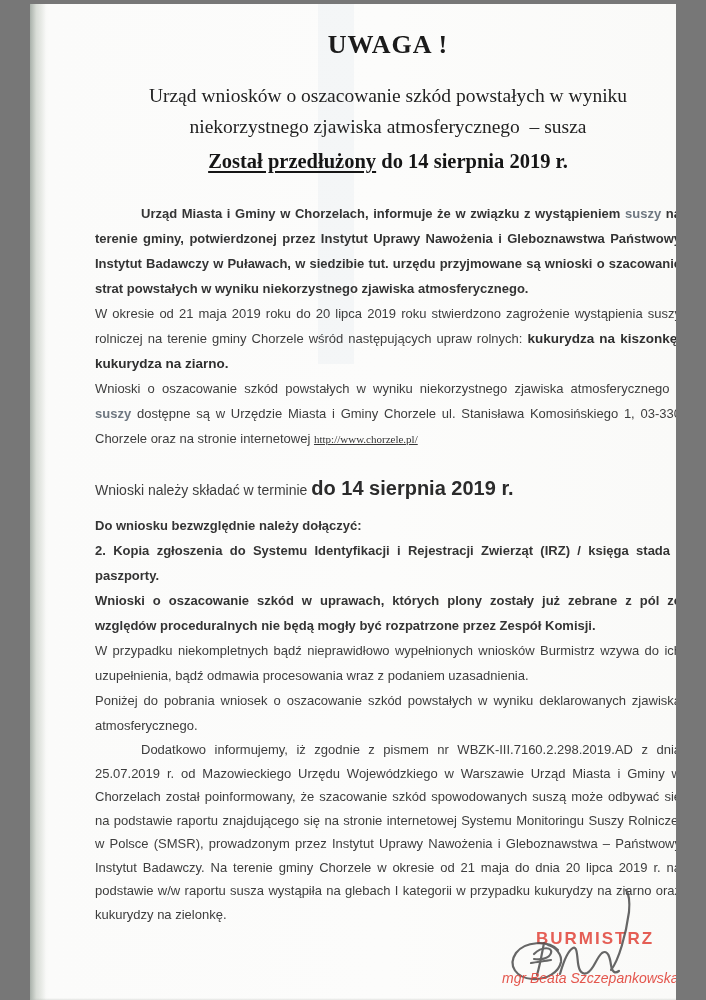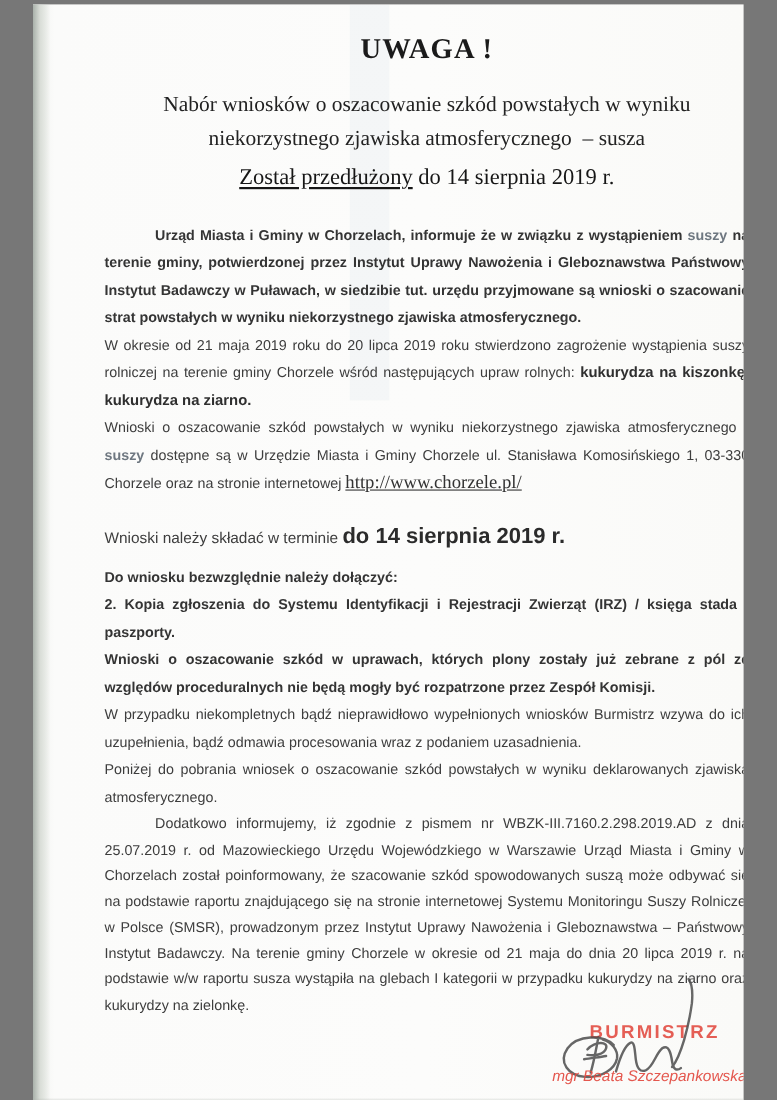--- a/index.html
+++ b/index.html
@@ -39,37 +39,37 @@
     text-align: center; margin: 0 0 20px 0; letter-spacing: 1px;
   }
   .subtitle {
     font-family: "Liberation Serif", serif;
     font-size: 19.5px; color: #222;
     text-align: center; margin: 0; line-height: 31px;
     white-space: pre-wrap;
   }
   .extension {
     font-family: "Liberation Serif", serif;
-    font-size: 20.5px; font-weight: normal; color: #161616;
+    font-size: 20.5px; font-weight: bold; color: #161616;
     text-align: center; margin: 8px 0 0 0;
   }
   .extension .u { text-decoration: underline; text-decoration-thickness: 2px; text-underline-offset: 3px; }
   
   .para {
     font-size: 13px; line-height: 25px; margin: 0;
     text-align: justify; color: #3d3d3d;
   }
   .para.bold { font-weight: bold; color: #343434; }
   .para .bold-run { font-weight: bold; color: #2f2f2f; font-size: 13.5px; }
   .para .hl { color: #6e7780; font-weight: bold; }
   .first-para { margin-top: 28px; }
   .indent { text-indent: 46px; }
   .doc-link {
     font-family: "Liberation Serif", serif;
-    font-size: 17px; color: #333;
+    font-size: 11px; color: #333;
     text-decoration: underline; cursor: pointer;
   }
   .deadline-line { margin-top: 24px; font-size: 14px; color: #3d3d3d; }
   .deadline-line .big-date { font-size: 20px; font-weight: bold; color: #2b2b2b; }
   .attach-heading { margin-top: 10px; font-weight: bold; color: #343434; font-size: 13px; line-height: 25px; }
   .justify-last { text-align-last: justify; }
   .p7 { line-height: 23.5px; }
   
   .signature-block {
     position: absolute; left: 468px; top: 878px;
@@ -92,21 +92,21 @@
 
 <div class="page">
   <div class="edge-left"></div>
   <div class="scan-band"></div>
   <div class="edge-bottom"></div>
 
   <div class="content">
 
     <h1 class="title">UWAGA !</h1>
 
-    <p class="subtitle"><span>Nabór wniosków o oszacowanie szkód powstałych w wyniku</span><br><span>niekorzystnego zjawiska atmosferycznego  – susza</span></p>
+    <p class="subtitle"><span>Urząd wniosków o oszacowanie szkód powstałych w wyniku</span><br><span>niekorzystnego zjawiska atmosferycznego  – susza</span></p>
 
     <p class="extension"><span class="u">Został przedłużony</span><span> do 14 sierpnia 2019 r.</span></p>
 
     <p class="para bold indent first-para"><span>Urząd Miasta i Gminy w Chorzelach, informuje że w związku z wystąpieniem</span> <span class="hl">suszy</span> <span>na terenie gminy, potwierdzonej przez Instytut Uprawy Nawożenia i Gleboznawstwa Państwowy Instytut Badawczy w Puławach, w siedzibie tut. urzędu przyjmowane są wnioski o szacowanie strat powstałych w wyniku niekorzystnego zjawiska atmosferycznego.</span></p>
 
     <p class="para"><span>W okresie od 21 maja 2019 roku do 20 lipca 2019 roku stwierdzono zagrożenie wystąpienia suszy rolniczej na terenie gminy Chorzele wśród następujących upraw rolnych:</span> <span class="bold-run">kukurydza na kiszonkę, kukurydza na ziarno.</span></p>
 
     <p class="para"><span>Wnioski o oszacowanie szkód powstałych w wyniku niekorzystnego zjawiska atmosferycznego -</span> <span class="hl">suszy</span> <span>dostępne są w Urzędzie Miasta i Gminy Chorzele ul. Stanisława Komosińskiego 1, 03-330 Chorzele oraz na stronie internetowej</span> <a class="doc-link">http://www.chorzele.pl/</a></p>
 
     <p class="para deadline-line"><span>Wnioski należy składać w terminie </span><span class="big-date">do 14 sierpnia 2019 r.</span></p>

